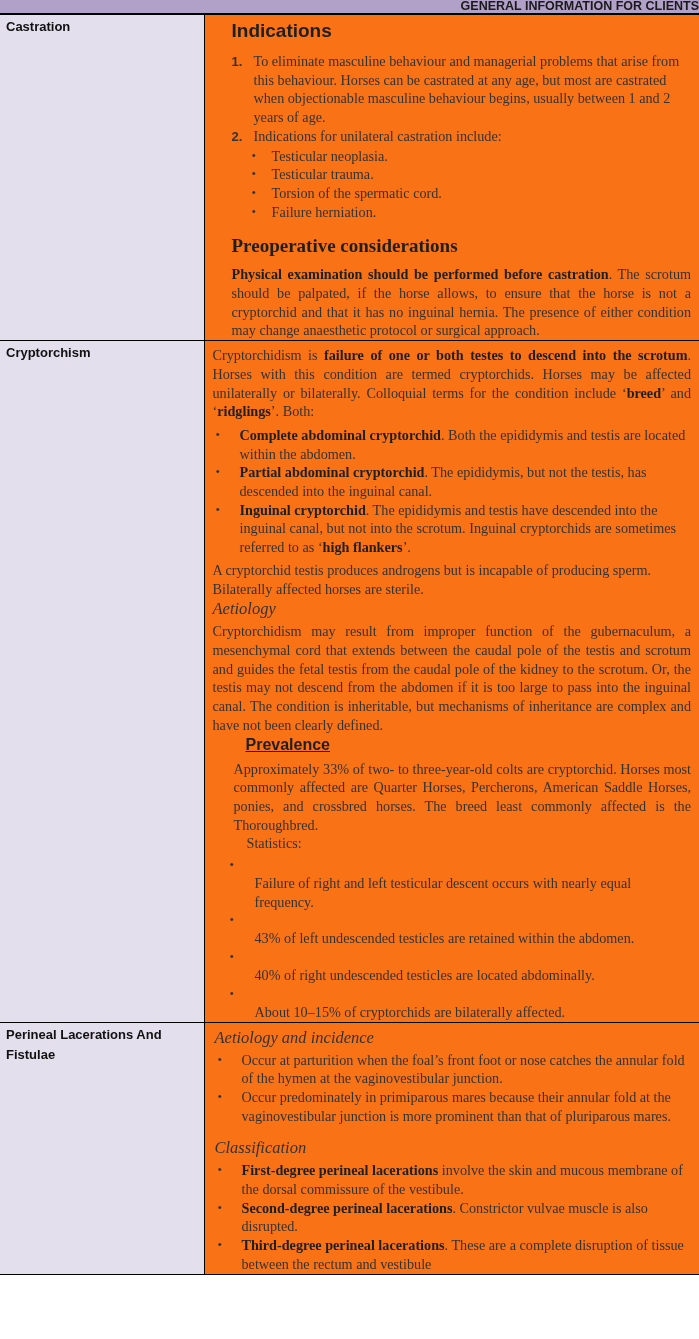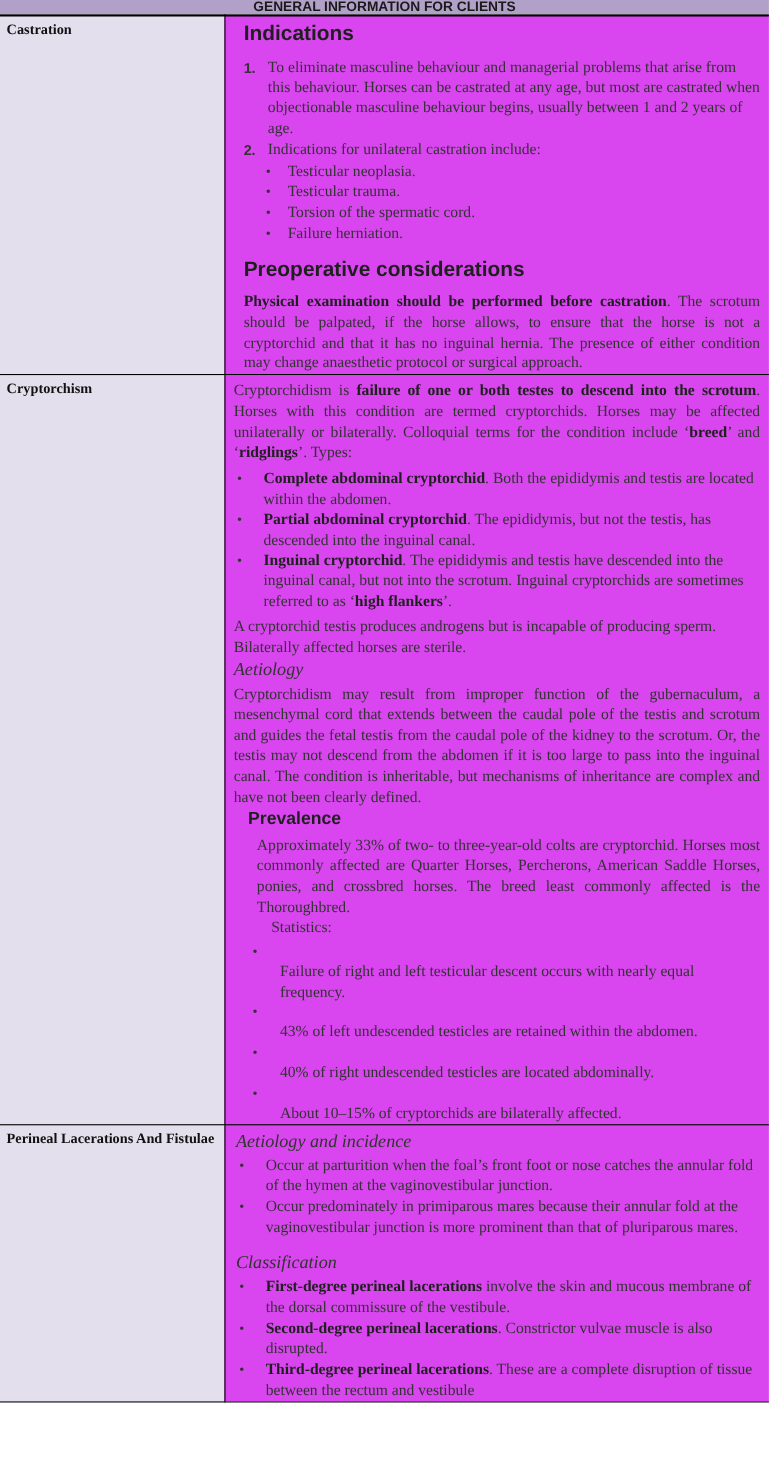--- a/index.html
+++ b/index.html
@@ -15,53 +15,53 @@
     col.c-right { width: 495px; }
 
     th.header {
       background: #b1a0c7;
       color: #1a1a1a;
       font-family: "Liberation Sans", sans-serif;
       font-weight: bold;
       font-size: 12.5px;
       height: 14px;
       line-height: 13px;
-      text-align: center;
+      text-align: right;
       border-bottom: 2px solid #000;
       padding: 0;
       overflow: hidden;
     }
 
     td.label {
       background: #e4dfec;
       vertical-align: top;
-      font-family: Liberation Serif, serif;
+      font-family: Liberation Sans, sans-serif;
       font-weight: bold;
       font-size: 13px;
       line-height: 20px;
       color: #111;
       padding: 2px 6px;
       border-right: 1.5px solid #000;
     }
     td.content {
-      background: #d946ef;
+      background: #f97316;
       vertical-align: top;
-      padding: 0 8px 0 9px;
+      padding: 0 8px 0 19px;
     }
     tr.row td { border-bottom: 1.5px solid #000; }
 
     
     .h-sans {
       font-family: "Liberation Sans", sans-serif;
       font-weight: bold;
       color: #1f1f1f;
     }
     .h-indications { font-size: 19px; margin: 3px 0 0 8px; line-height: 26px; }
-    .h-preop { font-size: 19px; margin: 12px 0 0 8px; line-height: 26px; }
-    .h-prev { font-size: 16px; margin: 0 0 0 13px; line-height: 20px; }
+    .h-preop { font-size: 19px; margin: 12px 0 0 8px; line-height: 26px; font-family: Liberation Serif, serif; }
+    .h-prev { font-size: 16px; margin: 0 0 0 33px; line-height: 20px; text-decoration: underline; }
 
     .serif { font-family: "Liberation Serif", serif; font-size: 14.2px; line-height: 18.7px; color: #333; }
 
     ol.indications { list-style: none; margin: 8px 0 0 8px; }
     ol.indications > li { display: flex; }
     ol.indications .num { width: 22px; font-weight: bold; font-family: "Liberation Sans", sans-serif; font-size: 13px; flex: none; padding-top: 1px; }
     ol.indications .txt { flex: 1; }
     ul.sub { list-style: none; margin-left: 0; }
     ul.sub li { display: flex; padding-left: 20px; }
     ul.sub li .bul, ul.blist li .bul { width: 20px; flex: none; font-size: 13px; }
@@ -141,21 +141,21 @@
             </li>
         </ul>
         <div class="h-sans h-preop">Preoperative considerations</div>
         <p class="serif preop-p"><b>Physical examination should be performed before castration</b><span>. The scrotum should be palpated, if the horse allows, to ensure that the horse is not a cryptorchid and that it has no inguinal hernia. The presence of either condition may change anaesthetic protocol or surgical approach.</span></p>
       </td>
     </tr>
 
     <tr class="row">
       <td class="label">Cryptorchism</td>
       <td class="content" style="padding-left:8px;">
-        <p class="serif crypt-intro"><span>Cryptorchidism is </span><b>failure of one or both testes to descend into the scrotum</b><span>. Horses with this condition are termed cryptorchids. Horses may be affected unilaterally or bilaterally. Colloquial terms for the condition include ‘</span><b>breed</b><span>’ and ‘</span><b>ridglings</b><span>’. Types:</span></p>
+        <p class="serif crypt-intro"><span>Cryptorchidism is </span><b>failure of one or both testes to descend into the scrotum</b><span>. Horses with this condition are termed cryptorchids. Horses may be affected unilaterally or bilaterally. Colloquial terms for the condition include ‘</span><b>breed</b><span>’ and ‘</span><b>ridglings</b><span>’. Both:</span></p>
         <ul class="blist serif crypt-types">
           <li>
               <span class="bul">•</span>
               <span class="txt"><b>Complete abdominal cryptorchid</b><span>. Both the epididymis and testis are located within the abdomen.</span></span>
             </li>
           <li>
               <span class="bul">•</span>
               <span class="txt"><b>Partial abdominal cryptorchid</b><span>. The epididymis, but not the testis, has descended into the inguinal canal.</span></span>
             </li>
           <li>

